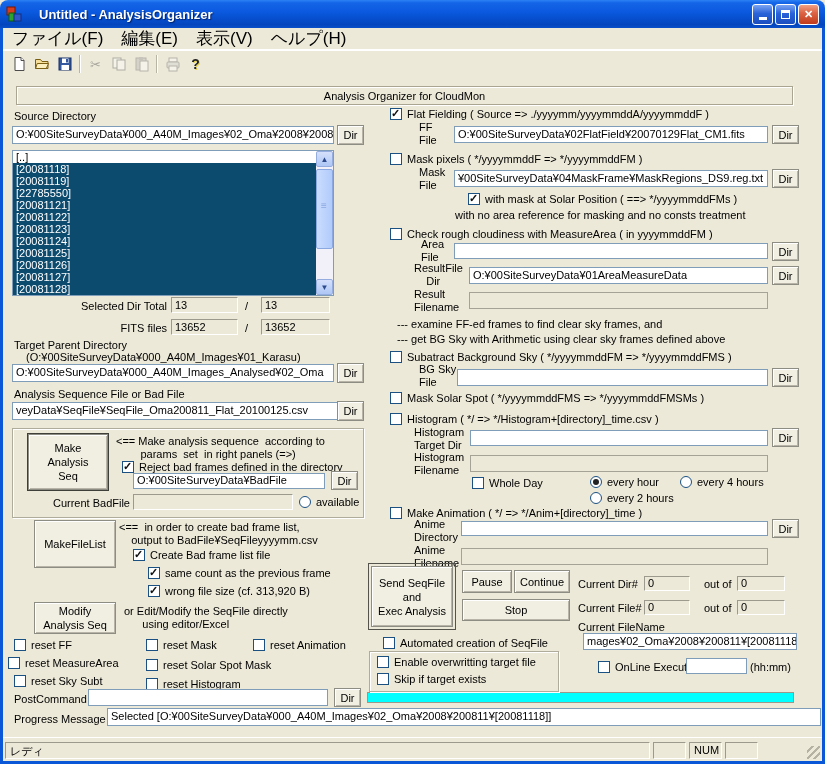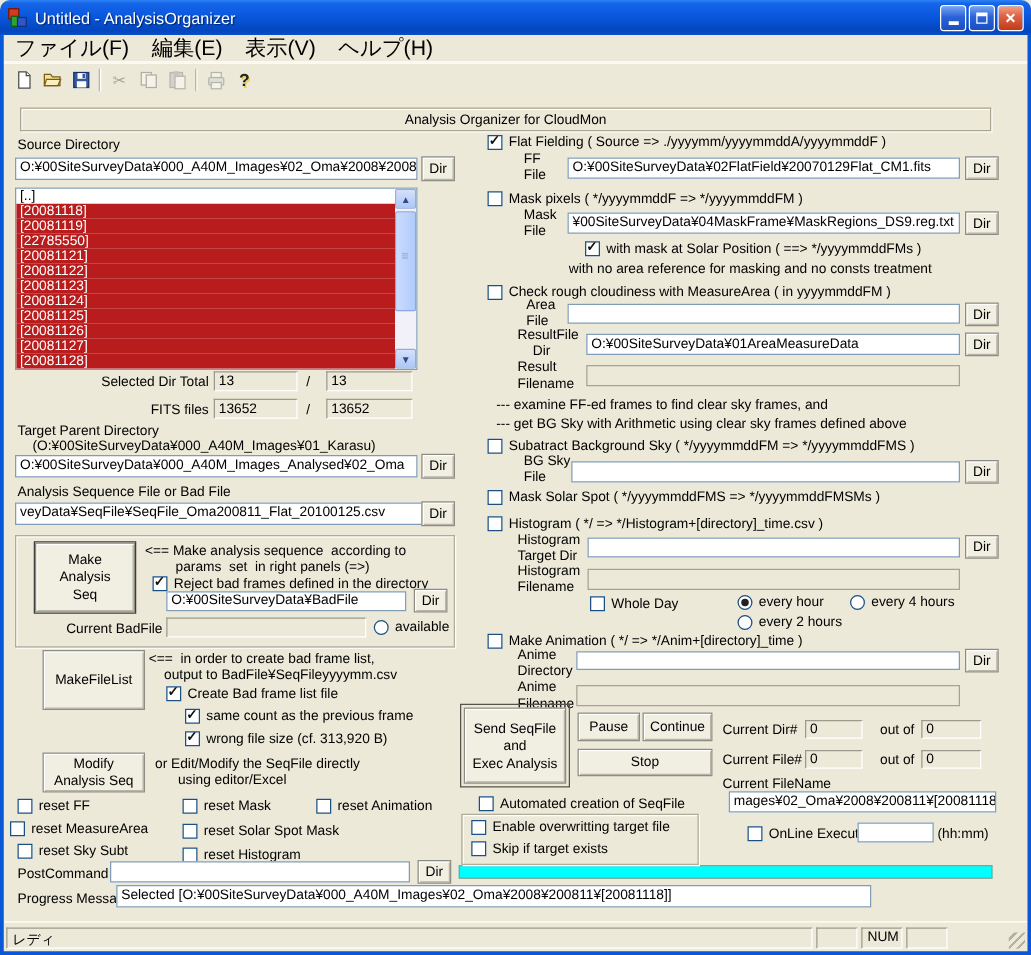--- a/index.html
+++ b/index.html
@@ -2,21 +2,21 @@
 <html><head>
 <meta charset="utf-8">
 <style>
   *{box-sizing:border-box;margin:0;padding:0}
   body{background:#9a9a9a;font-family:"Liberation Sans",sans-serif}
   .w{position:relative;width:825px;height:764px;background:#ECE9D8;font-size:11px;color:#000;overflow:hidden}
   
   .tb{position:absolute;left:0;top:0;width:100%;height:28px;border-radius:8px 8px 0 0;
       background:linear-gradient(180deg,#2c82f4 0%,#1565e8 10%,#0a58de 45%,#0345bd 88%,#0a50c8 100%);
       display:flex;align-items:center;padding:0 6px;color:#fff}
-  .ttl{font-size:13px;font-weight:normal;text-shadow:1px 1px 1px #00246b;margin-left:6px;flex:1;white-space:nowrap}
+  .ttl{font-size:13px;font-weight:bold;text-shadow:1px 1px 1px #00246b;margin-left:17px;flex:1;white-space:nowrap}
   .winbtns{display:flex;gap:2px}
   .wb{width:21px;height:21px;border-radius:3px;border:1px solid #fff;display:flex;align-items:center;justify-content:center;
       color:#fff;font-size:11px;font-weight:bold;background:linear-gradient(180deg,#7aa4f2,#2a62d8 45%,#1b4fc0)}
   .wb.cls{background:linear-gradient(180deg,#f3a183,#dd6547 40%,#c13a1b)}
   .mingl{width:8px;height:3px;background:#fff;margin-top:9px}
   .maxgl{width:9px;height:9px;border:1px solid #fff;border-top-width:3px}
   
   .mb{position:absolute;left:3px;top:28px;right:3px;height:22px;background:#ECE9D8;display:flex;align-items:center;border-bottom:1px solid #fff}
   .mi{padding:3px 9px;font-size:17px;white-space:nowrap}
   .tbar{position:absolute;left:3px;top:50px;right:3px;height:27px;background:#ECE9D8;border-top:1px solid #fff;display:flex;align-items:center;padding-left:4px}
@@ -36,21 +36,21 @@
   .outl{outline:1px solid #55544c;outline-offset:2px}
   .grp{position:absolute;border:1px solid #AFAC9C;box-shadow:1px 1px 0 #fff,inset 1px 1px 0 #fff}
   .cb,.rd{position:absolute;display:flex;align-items:flex-start;gap:5px;font-size:11px;white-space:nowrap;line-height:12px}
   .bx{width:12px;height:12px;background:#fff;border:1px solid #1B5082;flex:none;position:relative}
   .bx.on::after{content:"✓";position:absolute;left:0;top:-2px;font-size:11px;font-weight:bold;color:#111}
   .ci{width:12px;height:12px;border-radius:50%;background:#fff;border:1px solid #1B5082;flex:none;position:relative}
   .ci.on::after{content:"";position:absolute;inset:2px;border-radius:50%;background:#222}
   
   .list{position:absolute;left:12px;top:150px;width:322px;height:146px;background:#fff;border:1px solid #7F9DB9;overflow:hidden}
   .li{height:12px;line-height:12px;padding-left:3px;font-size:11px;margin-right:17px}
-  .li.sel{background:#b91c1c;color:#fff}
+  .li.sel{background:#0c4a6e;color:#fff}
   .sb{position:absolute;top:0;right:0;bottom:0;width:17px;background:#F2F1F9}
   .sbtn{height:16px;background:linear-gradient(#d5e0fb,#aec7f5);border:1px solid #95adde;border-radius:2px;color:#2c4a8c;font-size:8px;display:flex;align-items:center;justify-content:center}
   .sdown{position:absolute;bottom:0;left:0;right:0}
   .sth{position:absolute;left:0;right:0;top:18px;height:80px;background:linear-gradient(90deg,#cbdcfe,#b0cbfb);border:1px solid #8ca8e0;border-radius:2px}
   .sth::after{content:"≡";position:absolute;left:4px;top:30px;color:#8ca8e0;font-size:10px}
   
   .hdr{position:absolute;left:16px;top:86px;width:777px;height:19px;border:1px solid #A9A590;box-shadow:1px 1px 0 #fff,inset 1px 1px 0 #fff;
        display:flex;align-items:center;justify-content:center;font-size:11px}
   .status{position:absolute;left:3px;right:3px;top:737px;height:24px;background:#ECE9D8;border-top:1px solid #fff;font-size:12px}
   .pane{position:absolute;top:4px;height:17px;border:1px solid;border-color:#9C9A8C #FFF #FFF #9C9A8C;padding:1px 4px;font-size:11px}
@@ -253,21 +253,21 @@
     <span class="bx"></span>
     <span>reset Histogram</span>
   </span>
 
   <span class="lb" style="left:14px;top:693px">PostCommand</span>
   <div class="fld" style="left:88px;top:689px;width:240px;height:17px"></div>
   <div class="btn" style="left:334px;top:688px;width:27px;height:19px">Dir</div>
   <div class="cyan"></div>
 
   <span class="lb" style="left:14px;top:713px">Progress Message</span>
-  <div class="fld" style="left:93px;top:708px;width:604px">Selected [O:¥00SiteSurveyData¥000_A40M_Images¥02_Oma¥2008¥200811¥[20081118]]</div>
+  <div class="fld" style="left:107px;top:708px;width:714px">Selected [O:¥00SiteSurveyData¥000_A40M_Images¥02_Oma¥2008¥200811¥[20081118]]</div>
 
   <span class="cb" style="left:390px;top:108px">
     <span class="bx on"></span>
     <span>Flat Fielding ( Source =&gt; ./yyyymm/yyyymmddA/yyyymmddF )</span>
   </span>
   <span class="lb ml" style="left:419px;top:121px">FF
 File</span>
   <div class="fld" style="left:454px;top:126px;width:314px;height:17px">O:¥00SiteSurveyData¥02FlatField¥20070129Flat_CM1.fits</div>
   <div class="btn" style="left:772px;top:125px;width:27px;height:19px">Dir</div>
 

